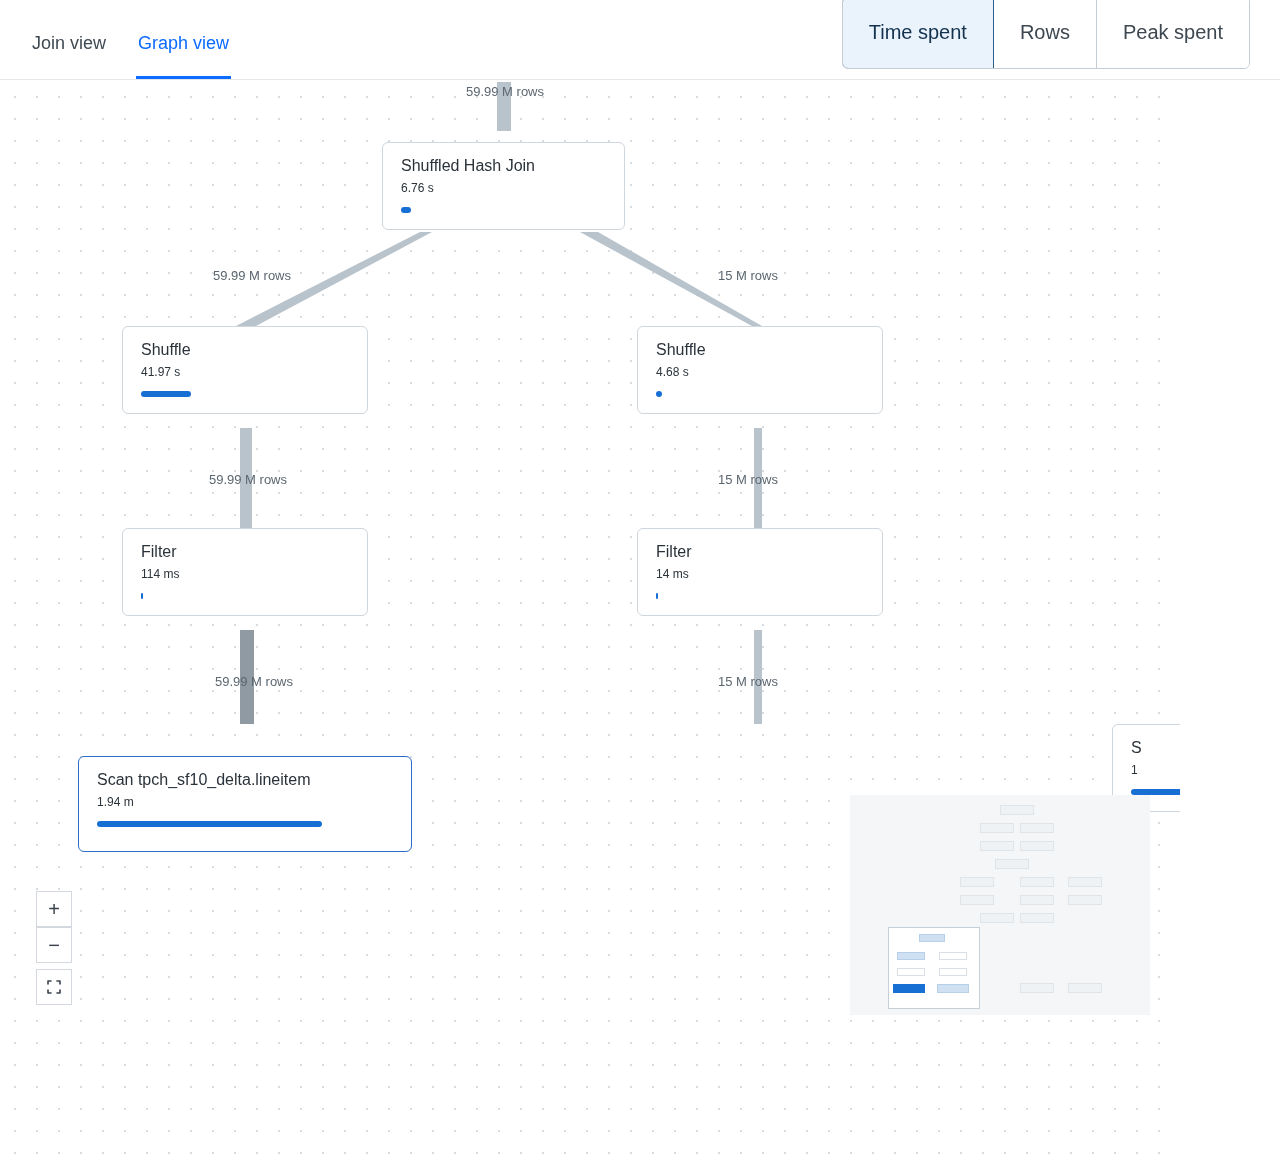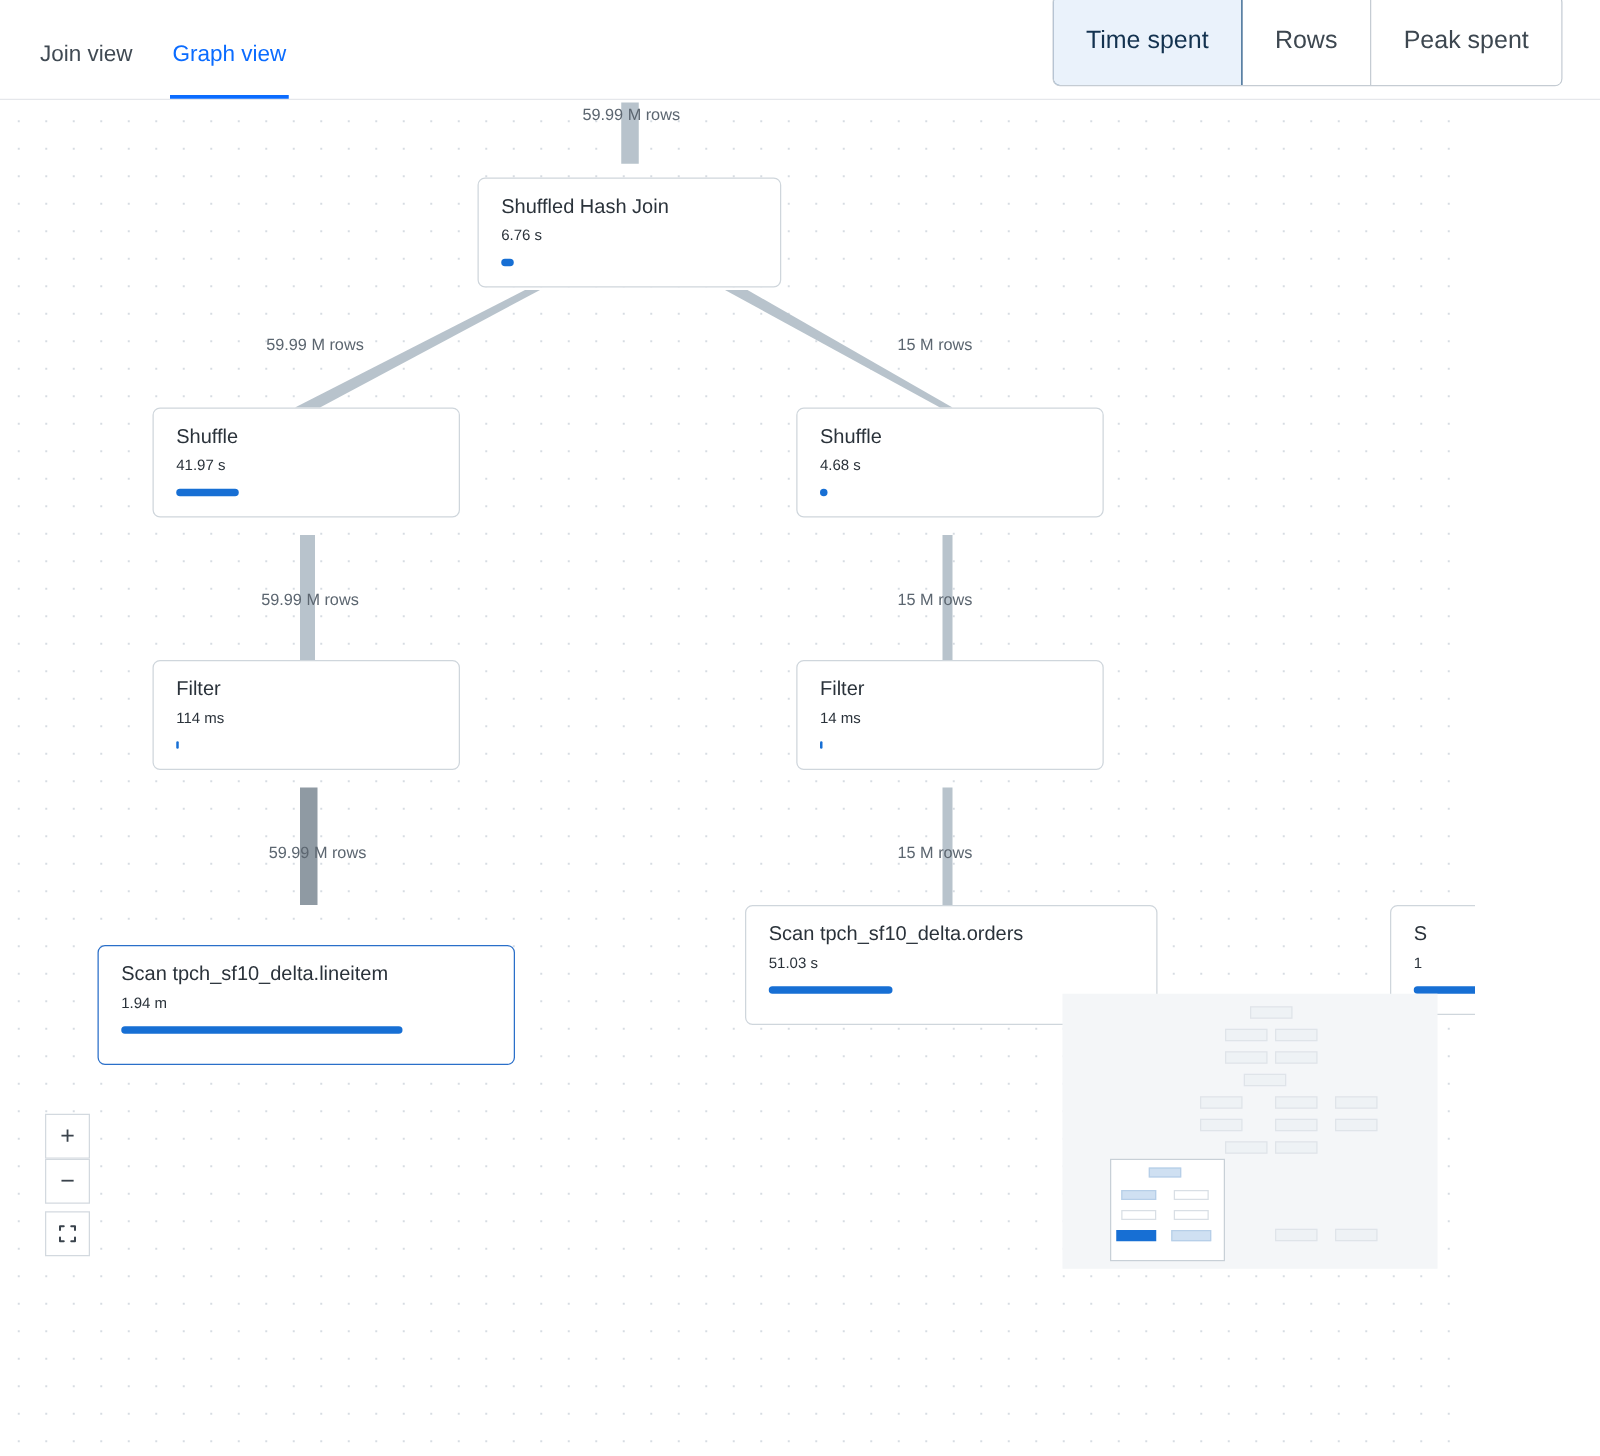--- a/index.html
+++ b/index.html
@@ -110,27 +110,20 @@
   <div class="edge-label" style="left:748px; top:592px;">15 M rows</div>
 
   <div class="node selected" style="left:78px; top:642px; width:334px; padding-bottom:24px;">
     <div class="node-title">Scan tpch_sf10_delta.lineitem</div>
     <div class="node-metric">1.94 m</div>
     <div class="bar-bg">
         <div class="bar-fill" style="width:76%"></div>
       </div>
   </div>
 
-  <div class="node" style="left:596px; top:642px; width:330px; padding-bottom:24px;">
-    <div class="node-title">Scan tpch_sf10_delta.orders</div>
-    <div class="node-metric">51.03 s</div>
-    <div class="bar-bg">
-        <div class="bar-fill" style="width:34%"></div>
-      </div>
-  </div>
 
   <div class="node" style="left:1112px; top:642px; width:200px;">
     <div class="node-title">S</div>
     <div class="node-metric">1</div>
     <div class="bar-bg">
         <div class="bar-fill" style="width:60%"></div>
       </div>
   </div>
 
   <div class="zoom-controls">

